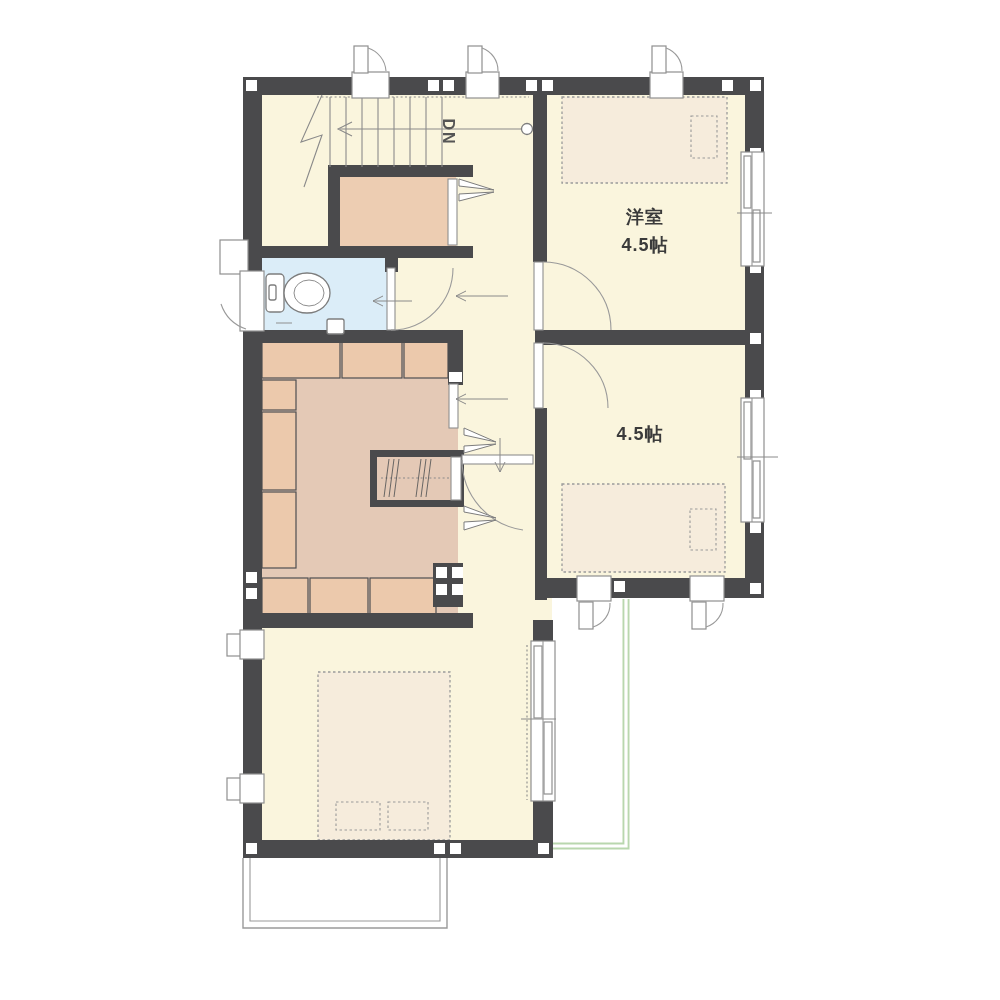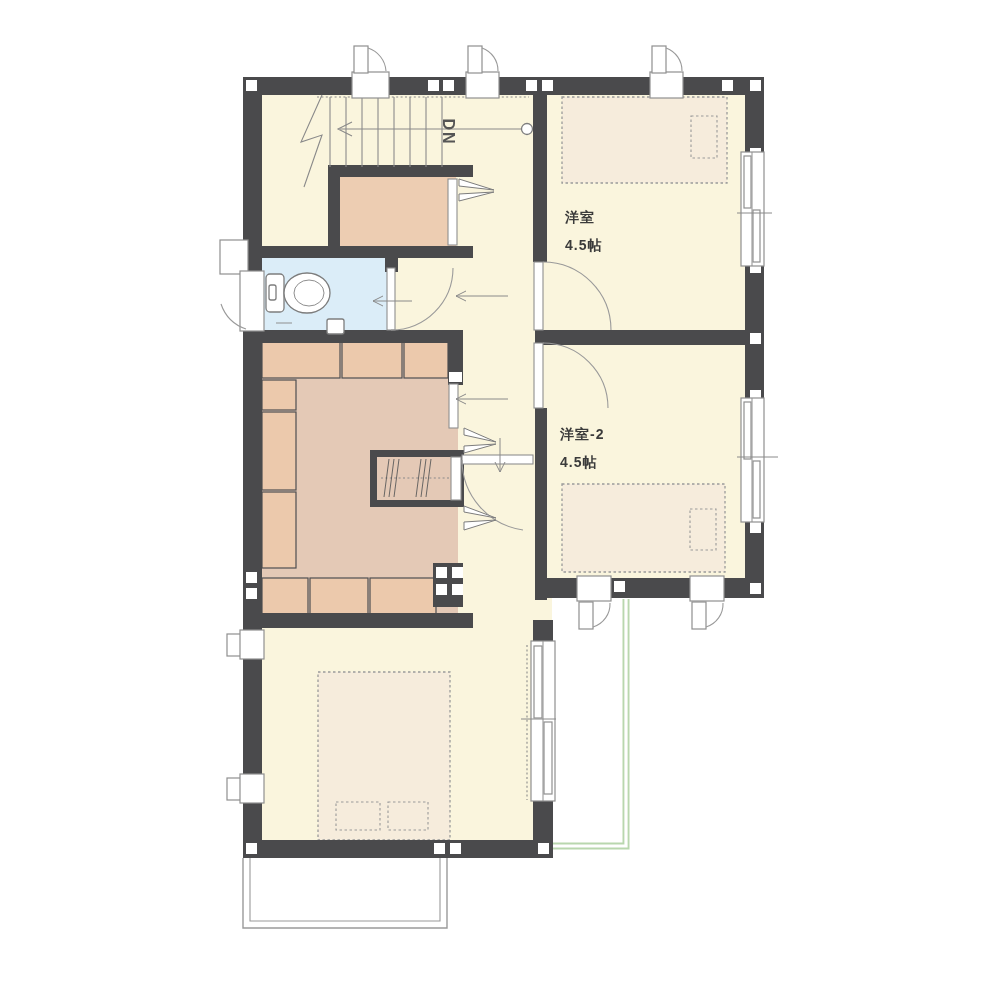--- a/index.html
+++ b/index.html
@@ -23,22 +23,22 @@
   .fold{fill:#ffffff;stroke:#7d7d7d;stroke-width:1;}
   .stair{stroke:#8a8a8a;stroke-width:1.1;fill:none;}
   .dotted{stroke:#8a8a8a;stroke-width:1.1;fill:none;stroke-dasharray:2 2.4;}
   .fixture{fill:#ffffff;stroke:#7d7d7d;stroke-width:1.3;}
   .hatch{stroke:#5a5a5a;stroke-width:0.9;fill:none;}
   .roofline{stroke:var(--roof_line,#b9d7ae);stroke-width:7;fill:none;}
   .roofline-core{stroke:#ffffff;stroke-width:3.2;fill:none;}
   .balc{fill:#ffffff;stroke:#9a9a9a;stroke-width:1.4;}
   .balc-inner{fill:none;stroke:#9a9a9a;stroke-width:1.1;}
   .arrow{stroke:#8a8a8a;stroke-width:1;fill:none;}
-  .room-label{position:absolute;text-align:left;color:var(--text,#3b3b3b);
-              font-size:14px;line-height:28px;font-weight:bold;letter-spacing:1px;}
+  .room-label{position:absolute;text-align:center;color:var(--text,#3b3b3b);
+              font-size:18px;line-height:28px;font-weight:bold;letter-spacing:1px;}
   .dn-label{position:absolute;left:424px;top:122px;width:46px;height:20px;
             transform:rotate(90deg);font-size:16px;letter-spacing:2px;color:#555;
             text-align:center;font-weight:bold;}
 </style>
 </head>
 <body>
 
 <div class="canvas">
 <svg class="plan-svg" width="1000" height="1000" viewBox="0 0 1000 1000">
 
@@ -288,19 +288,18 @@
     <line class="arrow" x1="521" y1="719" x2="556" y2="719"></line>
   </g>
 </svg>
 
   <div class="room-label" style="left:565px;top:203px;width:160px;">
     <div>洋室</div>
     <div>4.5帖</div>
   </div>
 
   <div class="room-label" style="left:560px;top:420px;width:160px;">
-    <div>洋室-2</div>
     <div>4.5帖</div>
   </div>
 
 
   <div class="dn-label">DN</div>
 </div>
 
 </body></html>

